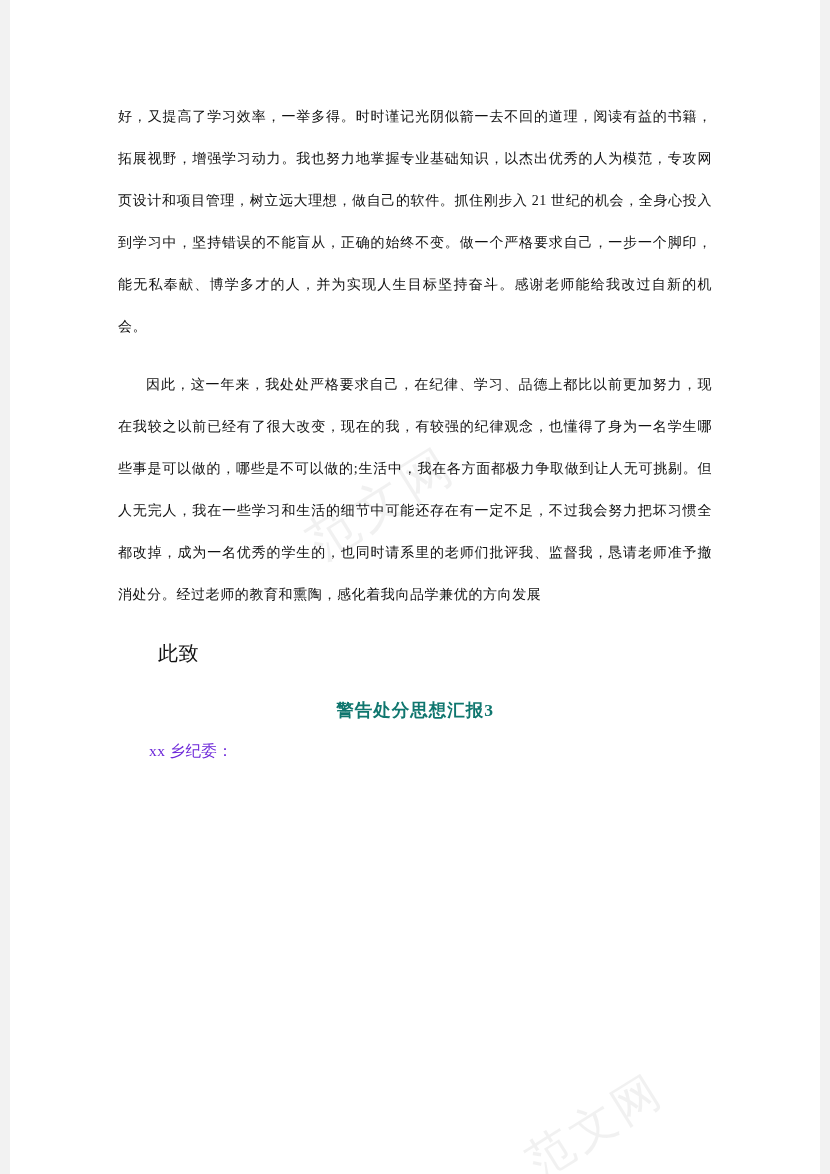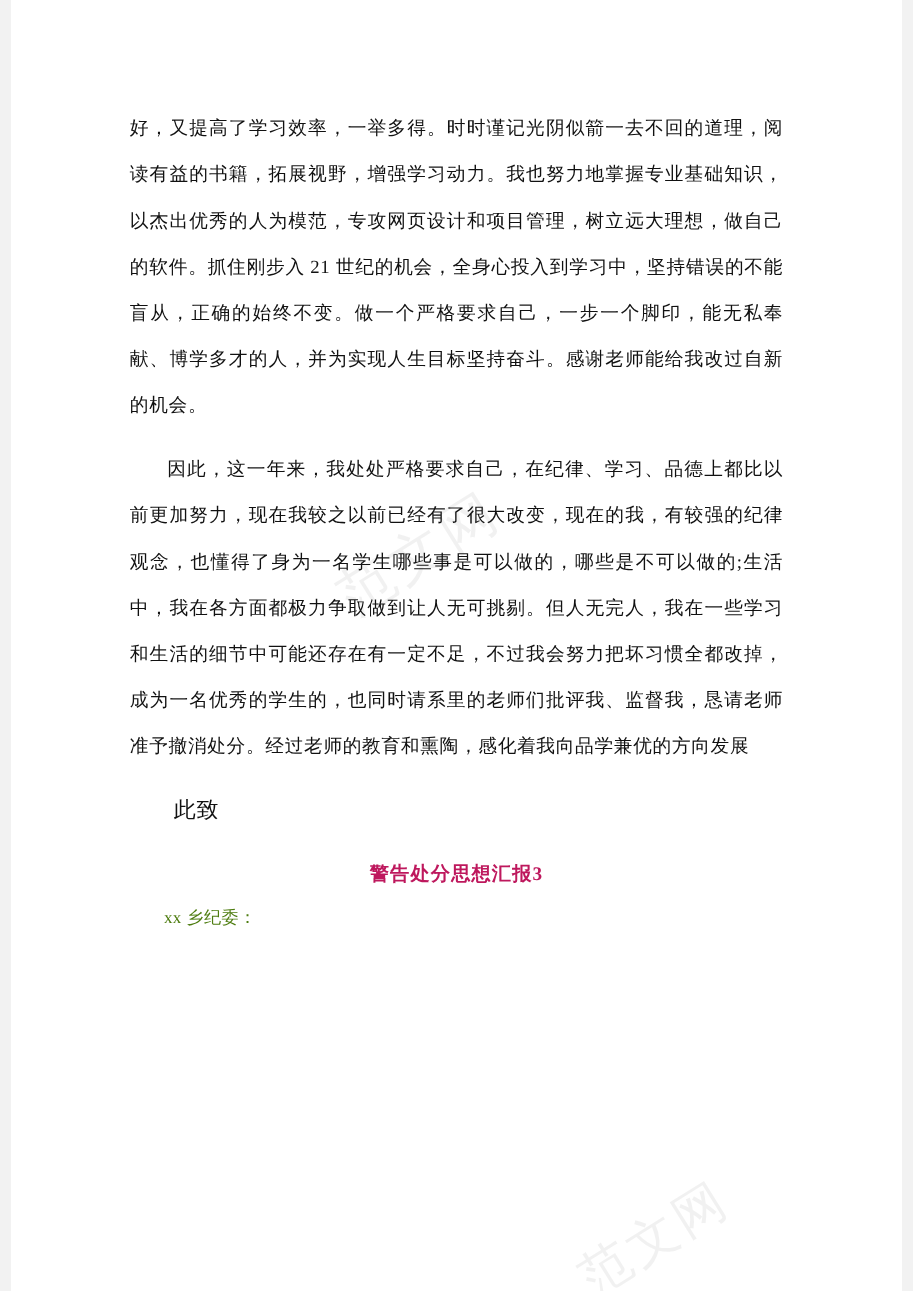--- a/index.html
+++ b/index.html
@@ -18,21 +18,21 @@
     overflow: hidden;
     box-sizing: border-box;
   }
   .page-inner {
     position: absolute;
     left: 118px;
     top: 96px;
     width: 594px;
   }
   .para {
-    font-size: 17px;
+    font-size: 14px;
     line-height: 42px;
     color: #111111;
     text-align: justify;
     text-justify: inter-ideograph;
     letter-spacing: 0.6px;
     margin: 0;
   }
   .para.indent {
     text-indent: 2em;
   }
@@ -42,30 +42,30 @@
     line-height: 42px;
     color: #111111;
     text-indent: 2em;
     margin: 0;
     letter-spacing: 0.6px;
   }
   .section-title {
     font-size: 17.5px;
     line-height: 40px;
     font-weight: bold;
-    color: #be185d;
+    color: #0f766e;
     text-align: center;
     margin: 0;
     letter-spacing: 1px;
     padding-top: 16px;
   }
   .para2 {
     font-size: 15.5px;
     line-height: 41px;
-    color: #4d7c0f;
+    color: #6d28d9;
     text-align: justify;
     text-justify: inter-ideograph;
     letter-spacing: 0.4px;
     margin: 0;
   }
   .para2.indent { text-indent: 2em; }
   .wm {
     position: absolute;
     color: rgba(0,0,0,0.055);
     font-size: 54px;

